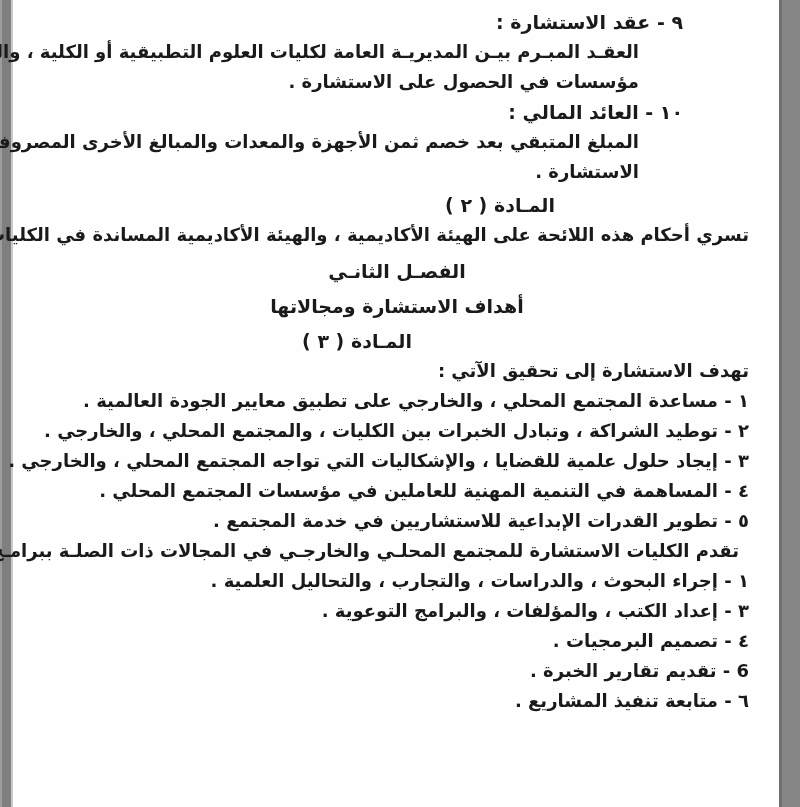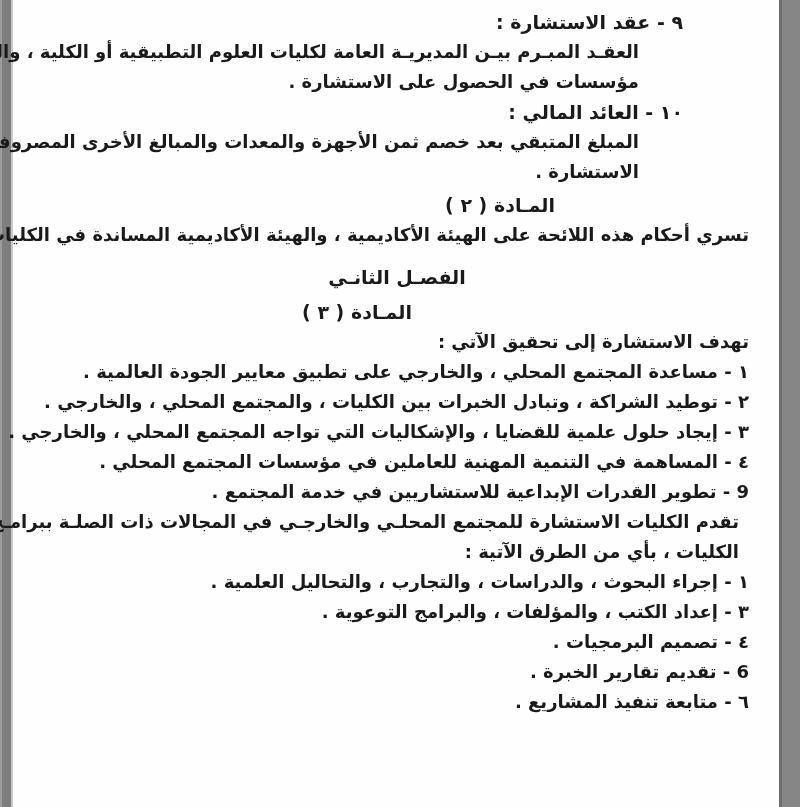--- a/index.html
+++ b/index.html
@@ -81,33 +81,33 @@
   <span class="line indent-body">العقـد المبـرم بيـن المديريـة العامة لكليات العلوم التطبيقية أو الكلية ، والطرف</span>
   <span class="line indent-body">مؤسسات في الحصول على الاستشارة .</span>
 
   <span class="line num-heading">١٠ - العائد المالي :</span>
   <span class="line indent-body">المبلغ المتبقي بعد خصم ثمن الأجهزة والمعدات والمبالغ الأخرى المصروفة في تنفيذ</span>
   <span class="line indent-body">الاستشارة .</span>
 
   <span class="line centered shift-right-103 gap">المـادة ( ٢ )</span>
   <span class="line flush">تسري أحكام هذه اللائحة على الهيئة الأكاديمية ، والهيئة الأكاديمية المساندة في الكليات .</span>
 
-  <span class="line centered gap" style="margin-top:12px;">الفصـل الثانـي</span>
+  <span class="line centered gap" style="margin-top:6px;">الفصـل الثانـي</span>
+  <span class="line centered gap" style="margin-top:5px;">أهداف الاستشارة ومجالاتها</span>
 
   <span class="line centered shift-left-40 gap" style="margin-top:5px;">المـادة ( ٣ )</span>
   <span class="line flush">تهدف الاستشارة إلى تحقيق الآتي :</span>
 
   <span class="line flush">١ - مساعدة المجتمع المحلي ، والخارجي على تطبيق معايير الجودة العالمية .</span>
   <span class="line flush">٢ - توطيد الشراكة ، وتبادل الخبرات بين الكليات ، والمجتمع المحلي ، والخارجي .</span>
   <span class="line flush">٣ - إيجاد حلول علمية للقضايا ، والإشكاليات التي تواجه المجتمع المحلي ، والخارجي .</span>
   <span class="line flush">٤ - المساهمة في التنمية المهنية للعاملين في مؤسسات المجتمع المحلي .</span>
-  <span class="line flush">9 - تطوير القدرات الإبداعية للاستشاريين في خدمة المجتمع .</span>
+  <span class="line flush">٥ - تطوير القدرات الإبداعية للاستشاريين في خدمة المجتمع .</span>
 
   <span class="line flush-wide">تقدم الكليات الاستشارة للمجتمع المحلـي والخارجـي في المجالات ذات الصلـة ببرامـج</span>
-  <span class="line flush-wide">الكليات ، بأي من الطرق الآتية :</span>
 
   <span class="line flush">١ - إجراء البحوث ، والدراسات ، والتجارب ، والتحاليل العلمية .</span>
   <span class="line flush">٣ - إعداد الكتب ، والمؤلفات ، والبرامج التوعوية .</span>
   <span class="line flush">٤ - تصميم البرمجيات .</span>
   <span class="line flush">6 - تقديم تقارير الخبرة .</span>
   <span class="line flush">٦ - متابعة تنفيذ المشاريع .</span>
 
 </div>
 
 </body></html>

